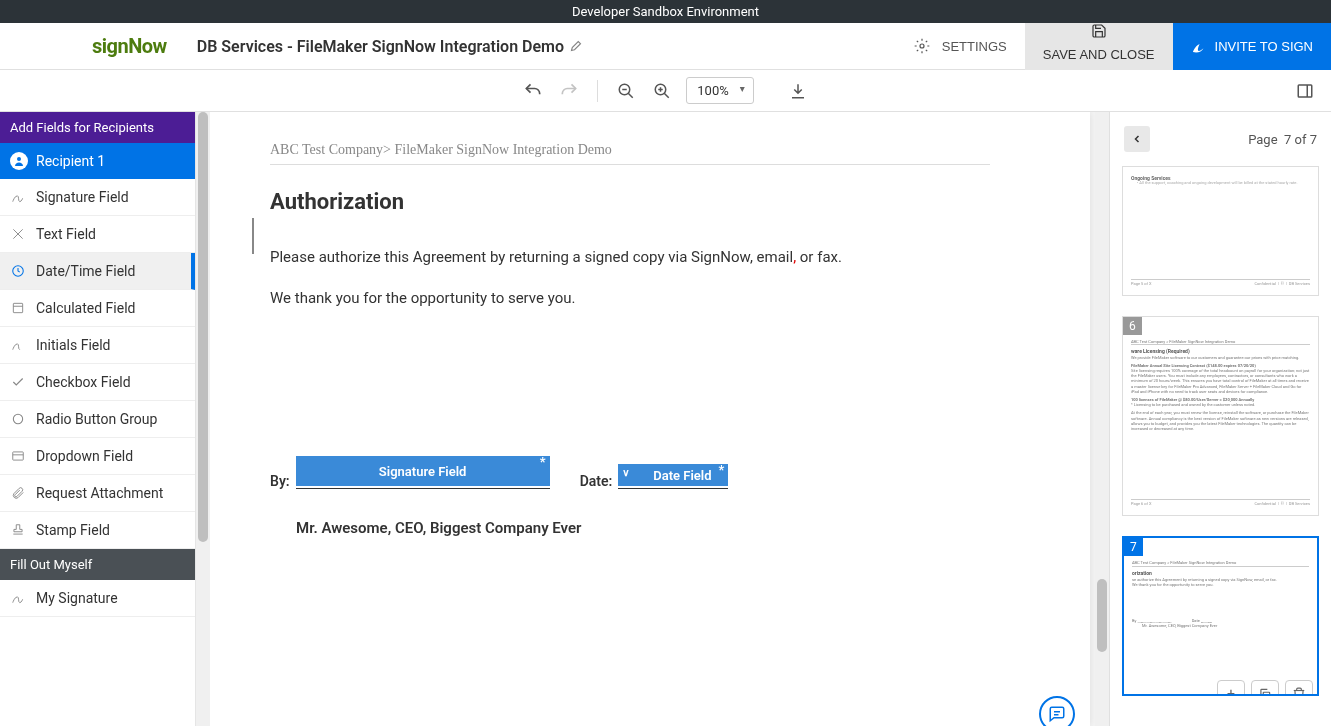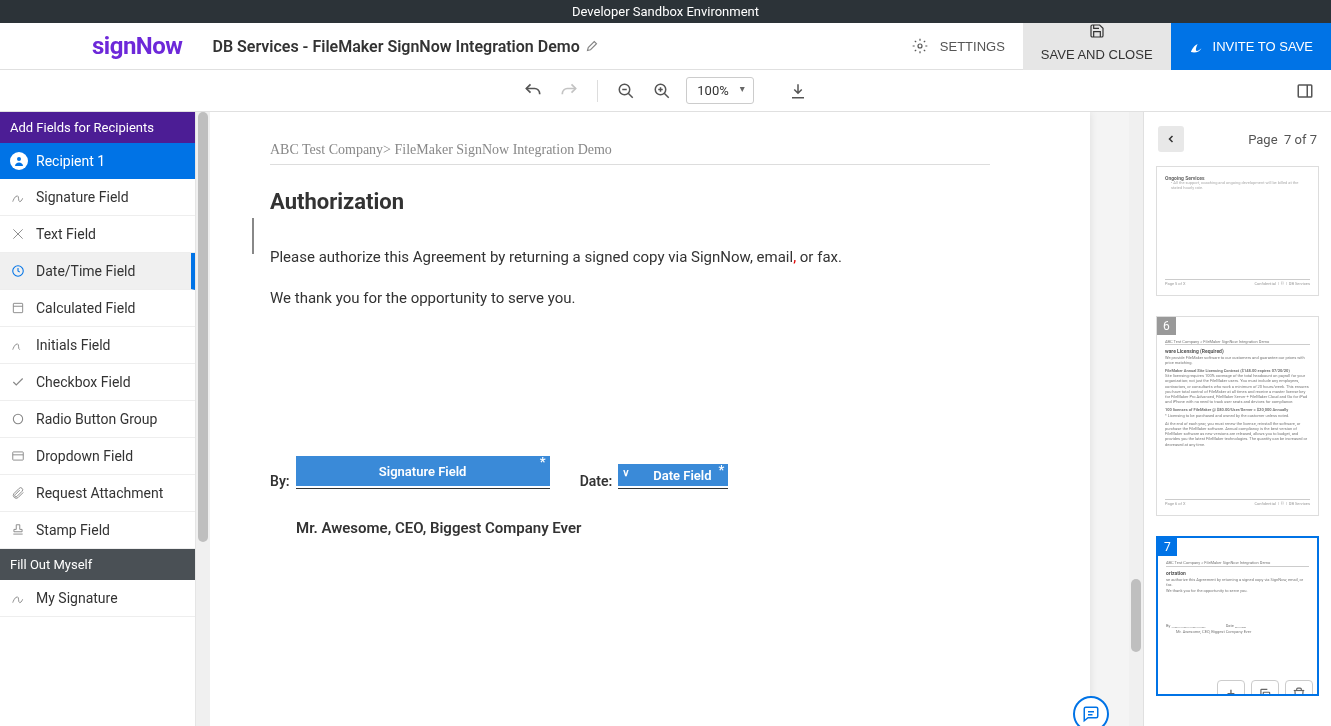--- a/index.html
+++ b/index.html
@@ -1,21 +1,21 @@
 <!DOCTYPE html>
 <html><head>
   <meta charset="utf-8">
   <style>
     * { margin: 0; padding: 0; box-sizing: border-box; }
     body { font-family: -apple-system, BlinkMacSystemFont, "Segoe UI", Roboto, Arial, sans-serif; font-size: 14px; color: #333; background: #fff; overflow: hidden; }
     
     .sandbox-bar { background: #2c3338; color: #fff; text-align: center; padding: 3px 0; font-size: 13px; height: 23px; line-height: 17px; }
     
     .header { display: flex; align-items: center; height: 47px; border-bottom: 1px solid #e0e0e0; background: #fff; }
-    .logo { padding: 0 30px 0 92px; color: #6d28d9; font-weight: 700; font-size: 24px; letter-spacing: -0.5px; }
+    .logo { padding: 0 30px 0 92px; color: #4d7c0f; font-weight: 700; font-size: 20px; letter-spacing: -0.5px; }
     .doc-title { font-size: 16px; font-weight: 600; color: #333; flex: 1; display: flex; align-items: center; gap: 6px; }
     .pencil-icon { width: 12px; height: 12px; opacity: 0.6; }
     .header-btn { display: flex; align-items: center; gap: 8px; padding: 0 18px; height: 47px; font-size: 13px; font-weight: 500; cursor: pointer; border: none; background: transparent; }
     .header-btn.settings { color: #555; gap: 12px; }
     .header-btn.save { background: #e6e6e6; color: #333; flex-direction: column; }
     .header-btn.invite { background: #0073e6; color: #fff; }
     .icon-sm { width: 16px; height: 16px; }
     
     .toolbar { display: flex; align-items: center; justify-content: center; height: 42px; border-bottom: 1px solid #e0e0e0; gap: 10px; position: relative; }
     .toolbar-group { display: flex; align-items: center; gap: 12px; }
@@ -53,21 +53,21 @@
     .sig-field-wrap { position: relative; }
     .sig-field { background: #3a8ad8; color: #fff; text-align: center; font-size: 13px; font-weight: 600; border: none; position: relative; display: flex; align-items: center; justify-content: center; }
     .sig-field.signature { width: 254px; height: 30px; }
     .sig-field.date { width: 110px; height: 22px; padding-left: 18px; }
     .sig-asterisk { position: absolute; top: -2px; right: 4px; font-size: 13px; }
     .sig-icon-left { position: absolute; left: 4px; top: 3px; font-size: 10px; }
     .sig-underline { border-bottom: 1px solid #333; margin-top: 2px; }
     .sig-name { margin-top: 30px; margin-left: 26px; font-size: 15px; font-weight: 600; }
     .margin-mark { position: absolute; left: 42px; top: 106px; width: 2px; height: 36px; background: #888; }
     
-    .thumbs { width: 188px; background: #fff; border-left: 1px solid #e0e0e0; flex-shrink: 0; display: flex; flex-direction: column; }
+    .thumbs { width: 222px; background: #fff; border-left: 1px solid #e0e0e0; flex-shrink: 0; display: flex; flex-direction: column; }
     .thumbs-header { display: flex; align-items: center; justify-content: space-between; padding: 14px 14px; }
     .thumbs-back { width: 26px; height: 26px; border-radius: 3px; background: #e8e8e8; display: flex; align-items: center; justify-content: center; cursor: pointer; }
     .page-info { font-size: 13px; color: #555; }
     .thumbs-list { flex: 1; overflow-y: auto; padding: 0 12px; }
     .thumb { background: #fff; border: 1px solid #ddd; margin-bottom: 20px; position: relative; height: 200px; padding: 8px; font-size: 5px; color: #aaa; line-height: 1.2; overflow: hidden; }
     .thumb.current { border: 2px solid #0073e6; }
     .thumb-num { position: absolute; top: 0; left: 0; background: #999; color: #fff; font-size: 12px; padding: 2px 6px; }
     .thumb.current .thumb-num { background: #0073e6; }
     .thumb-actions { position: absolute; bottom: -14px; right: 4px; display: flex; gap: 6px; }
     .thumb-action { width: 28px; height: 28px; border: 1px solid #ccc; border-radius: 4px; background: #fff; display: flex; align-items: center; justify-content: center; cursor: pointer; font-size: 14px; color: #666; }
@@ -100,21 +100,21 @@
         <path d="M19 21H5a2 2 0 01-2-2V5a2 2 0 012-2h11l5 5v11a2 2 0 01-2 2z"></path>
         <polyline points="17 21 17 13 7 13 7 21"></polyline>
         <polyline points="7 3 7 8 15 8"></polyline>
       </svg>
     <span>SAVE AND CLOSE</span>
   </button>
   <button class="header-btn invite">
     <svg class="icon-sm" viewBox="0 0 24 24" fill="currentColor">
         <path d="M3 21s2-8 10-12c0 0-4 8-2 10s8-4 8-4c-3 6-10 8-16 6z"></path>
       </svg>
-    <span>INVITE TO SAVE</span>
+    <span>INVITE TO SIGN</span>
   </button>
 </div>
 
 <div class="toolbar">
   <div class="toolbar-group">
     <button class="toolbar-btn">
       <svg width="20" height="20" viewBox="0 0 24 24" fill="none" stroke="currentColor" stroke-width="2">
           <path d="M9 14L4 9l5-5"></path>
           <path d="M4 9h10a6 6 0 016 6v1"></path>
         </svg>

